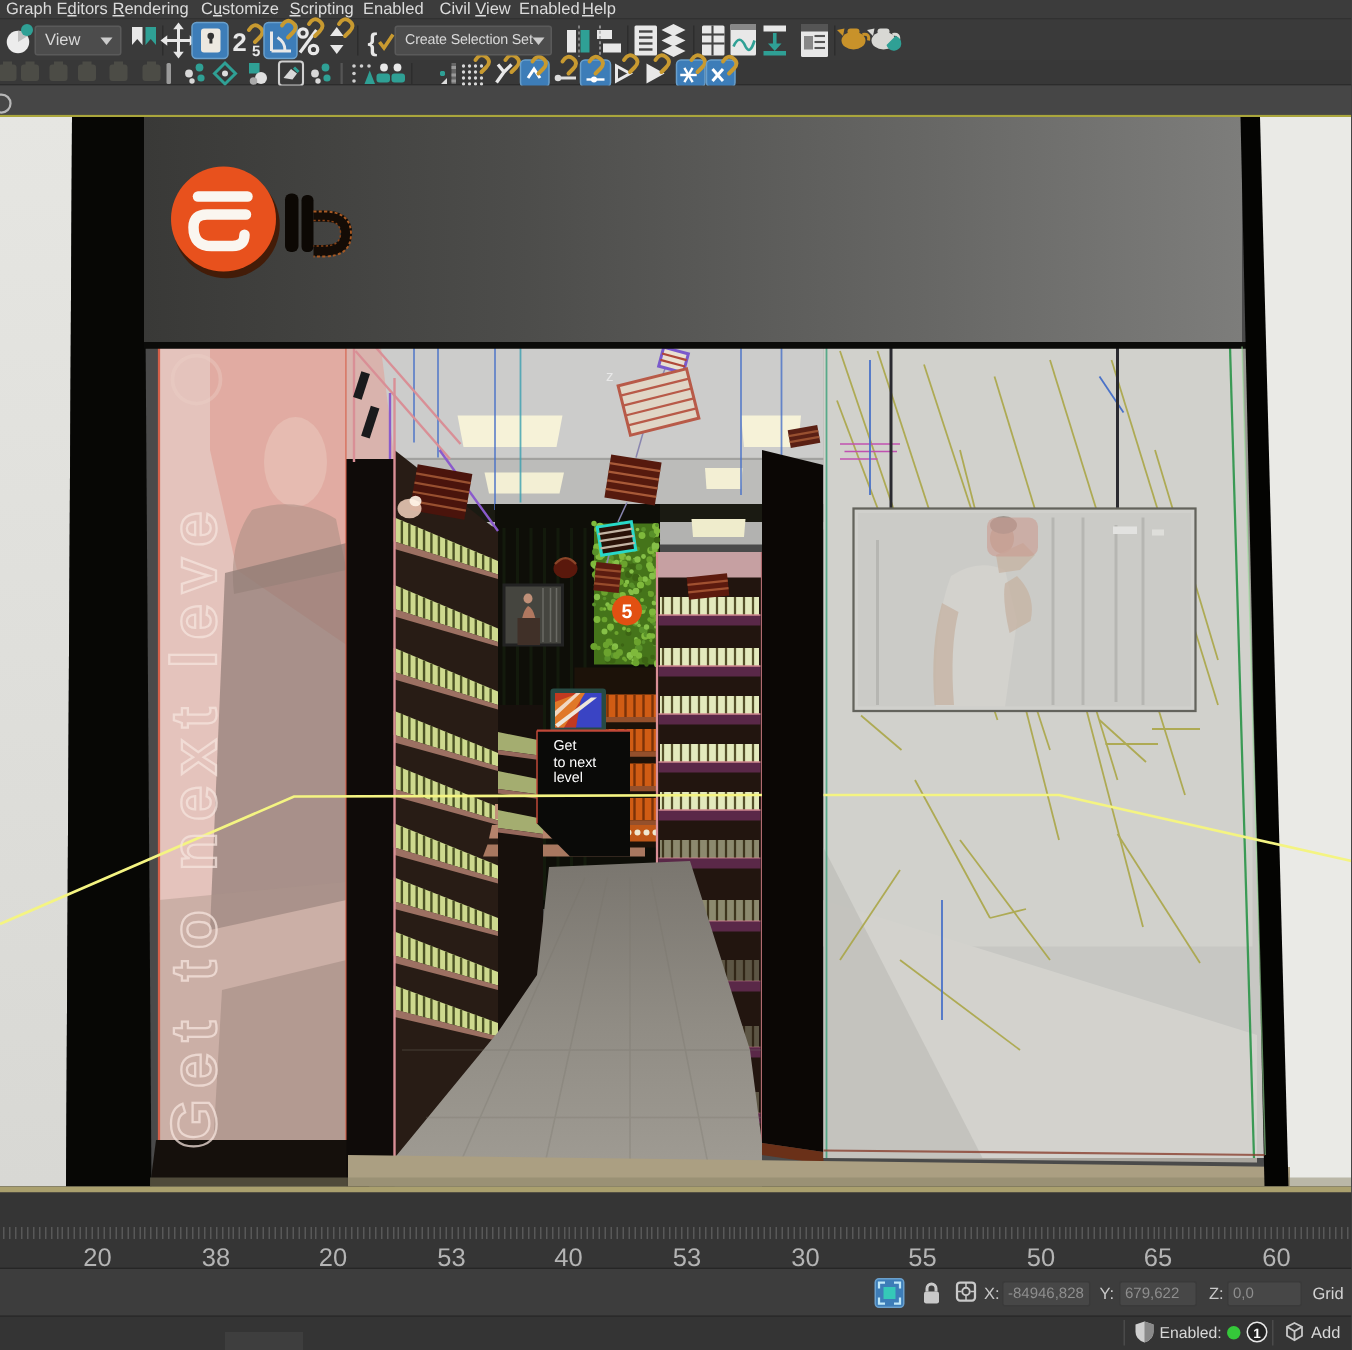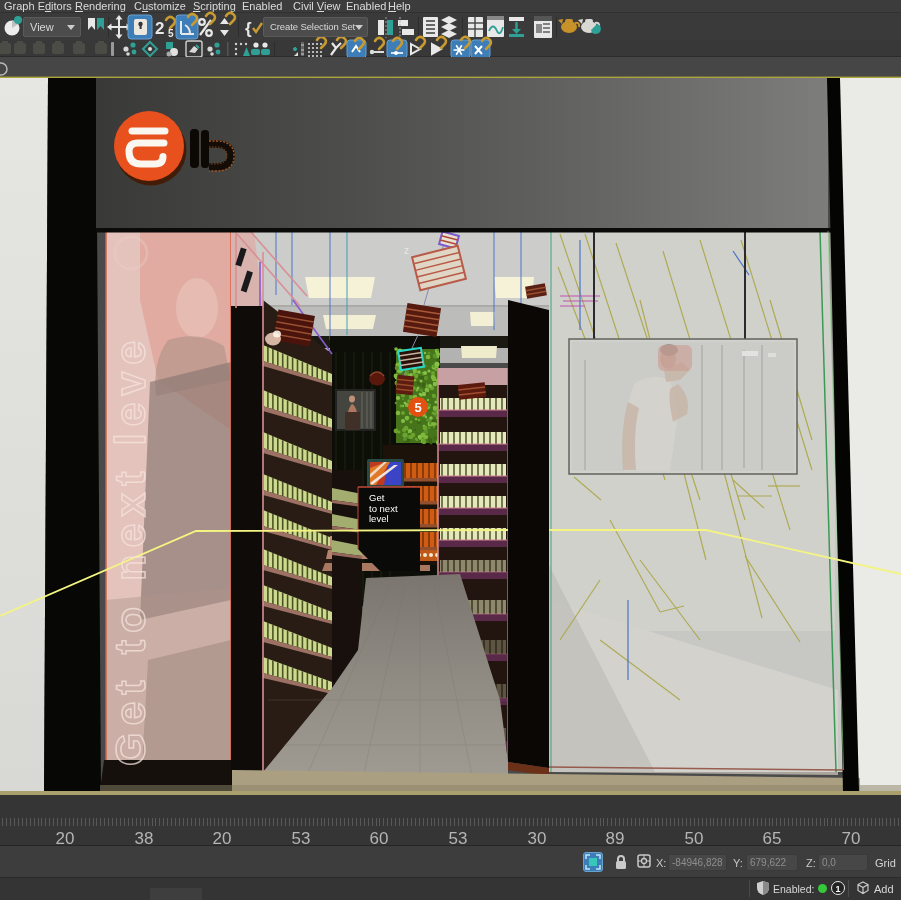--- a/index.html
+++ b/index.html
@@ -1333,27 +1333,27 @@
     <div class="a" style="left:878.5px;top:818px;width:1px;height:8px;background:#585858"></div>
     <div class="a" style="left:882.4px;top:818px;width:1px;height:8px;background:#585858"></div>
     <div class="a" style="left:886.4px;top:818px;width:1px;height:8px;background:#585858"></div>
     <div class="a" style="left:890.3px;top:818px;width:1px;height:8px;background:#585858"></div>
     <div class="a" style="left:894.2px;top:818px;width:1px;height:8px;background:#585858"></div>
     <div class="a" style="left:898.2px;top:818px;width:1px;height:8px;background:#585858"></div>
 <div class="rnum" style="left:65px">20</div>
 <div class="rnum" style="left:144px">38</div>
 <div class="rnum" style="left:222px">20</div>
 <div class="rnum" style="left:301px">53</div>
-<div class="rnum" style="left:379px">60</div>
+<div class="rnum" style="left:379px">40</div>
 <div class="rnum" style="left:458px">53</div>
 <div class="rnum" style="left:537px">30</div>
-<div class="rnum" style="left:615px">89</div>
+<div class="rnum" style="left:615px">55</div>
 <div class="rnum" style="left:694px">50</div>
 <div class="rnum" style="left:772px">65</div>
-<div class="rnum" style="left:851px">70</div>
+<div class="rnum" style="left:851px">60</div>
 <div class="a" style="left:0;top:845px;width:901px;height:32px;background:#3d3d3d;border-top:1px solid #262626"></div>
 <div class="a" style="left:0;top:877px;width:901px;height:23px;background:#343434;border-top:1px solid #2a2a2a"></div>
 <div class="a" style="left:583px;top:852px;width:20px;height:20px;background:#3d7db8;border:1px solid #6aa0cc;border-radius:3px"></div>
 <svg class="a" style="left:583px;top:852px" width="20" height="20">
       <rect x="6" y="6" width="8" height="8" fill="#35c8b8"></rect>
       <g stroke="#bfe8f8" stroke-width="1.5" fill="none">
         <path d="M3 7 v-4 h4"></path>
         <path d="M13 3 h4 v4"></path>
         <path d="M17 13 v4 h-4"></path>
         <path d="M7 17 h-4 v-4"></path>

